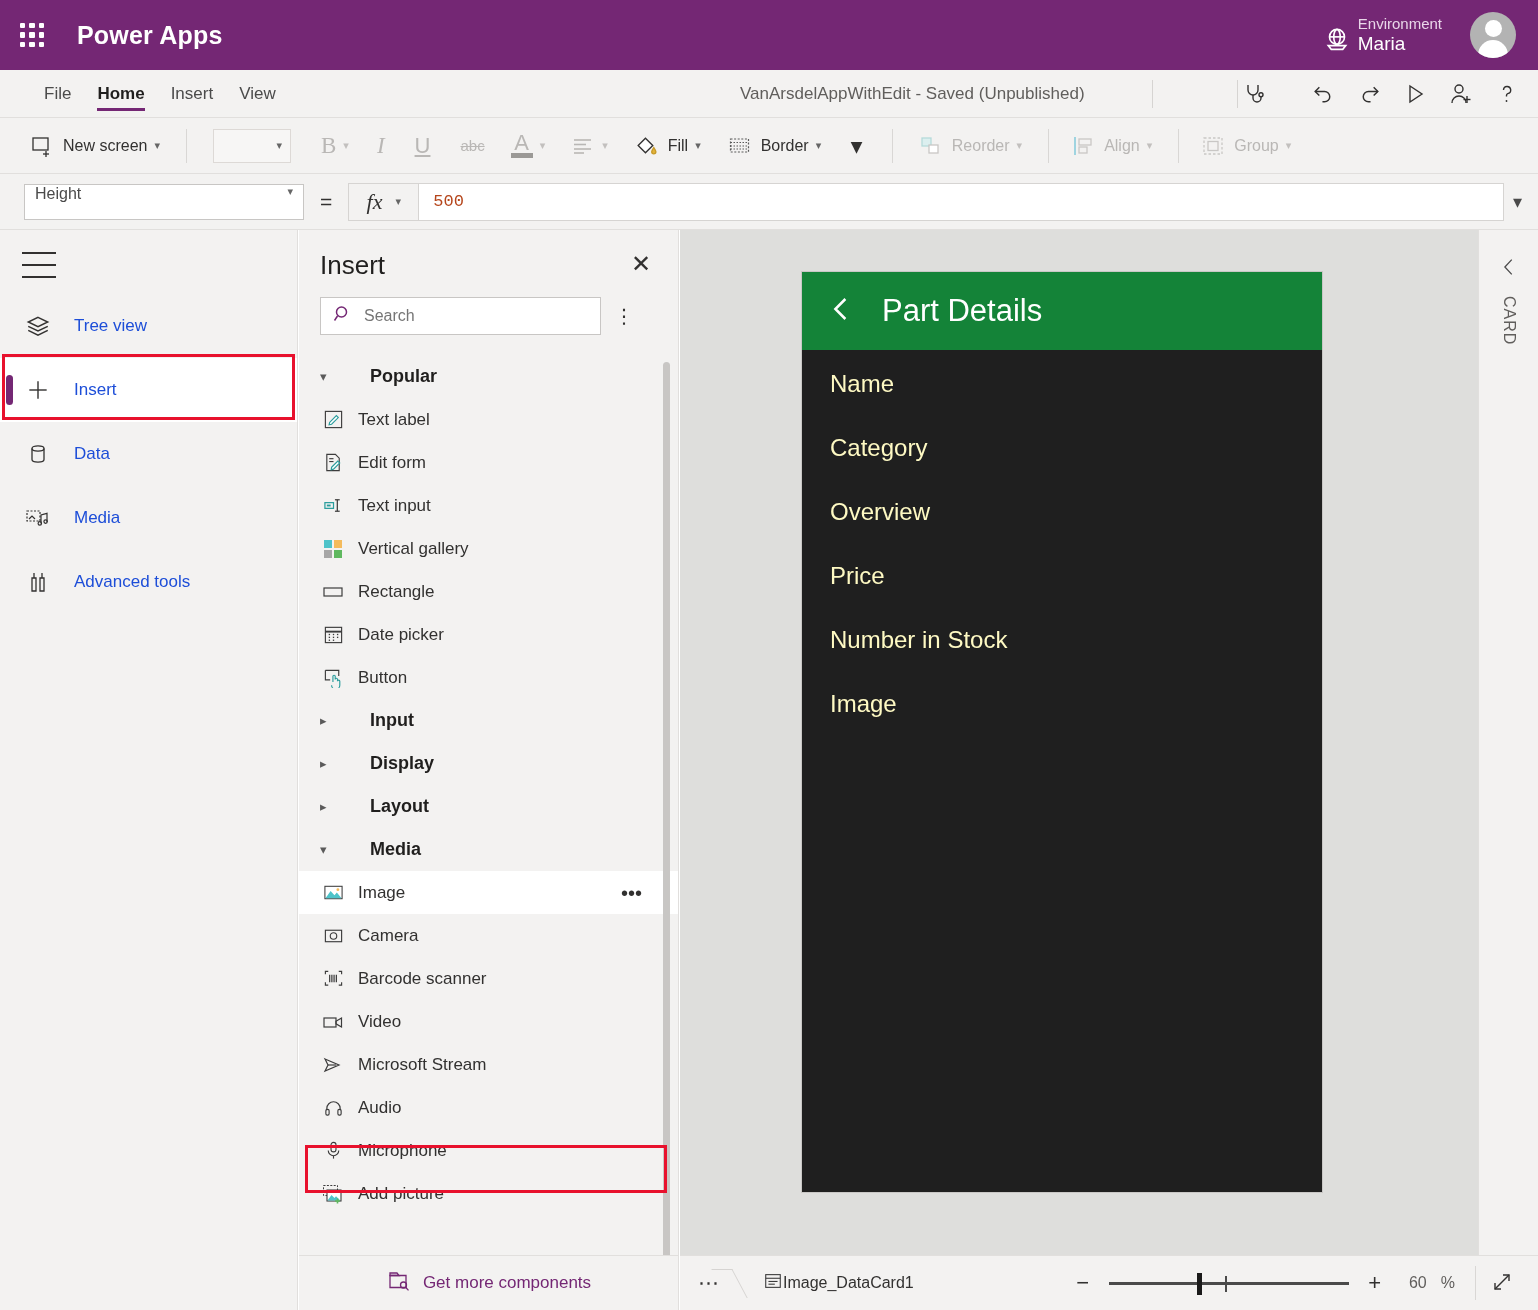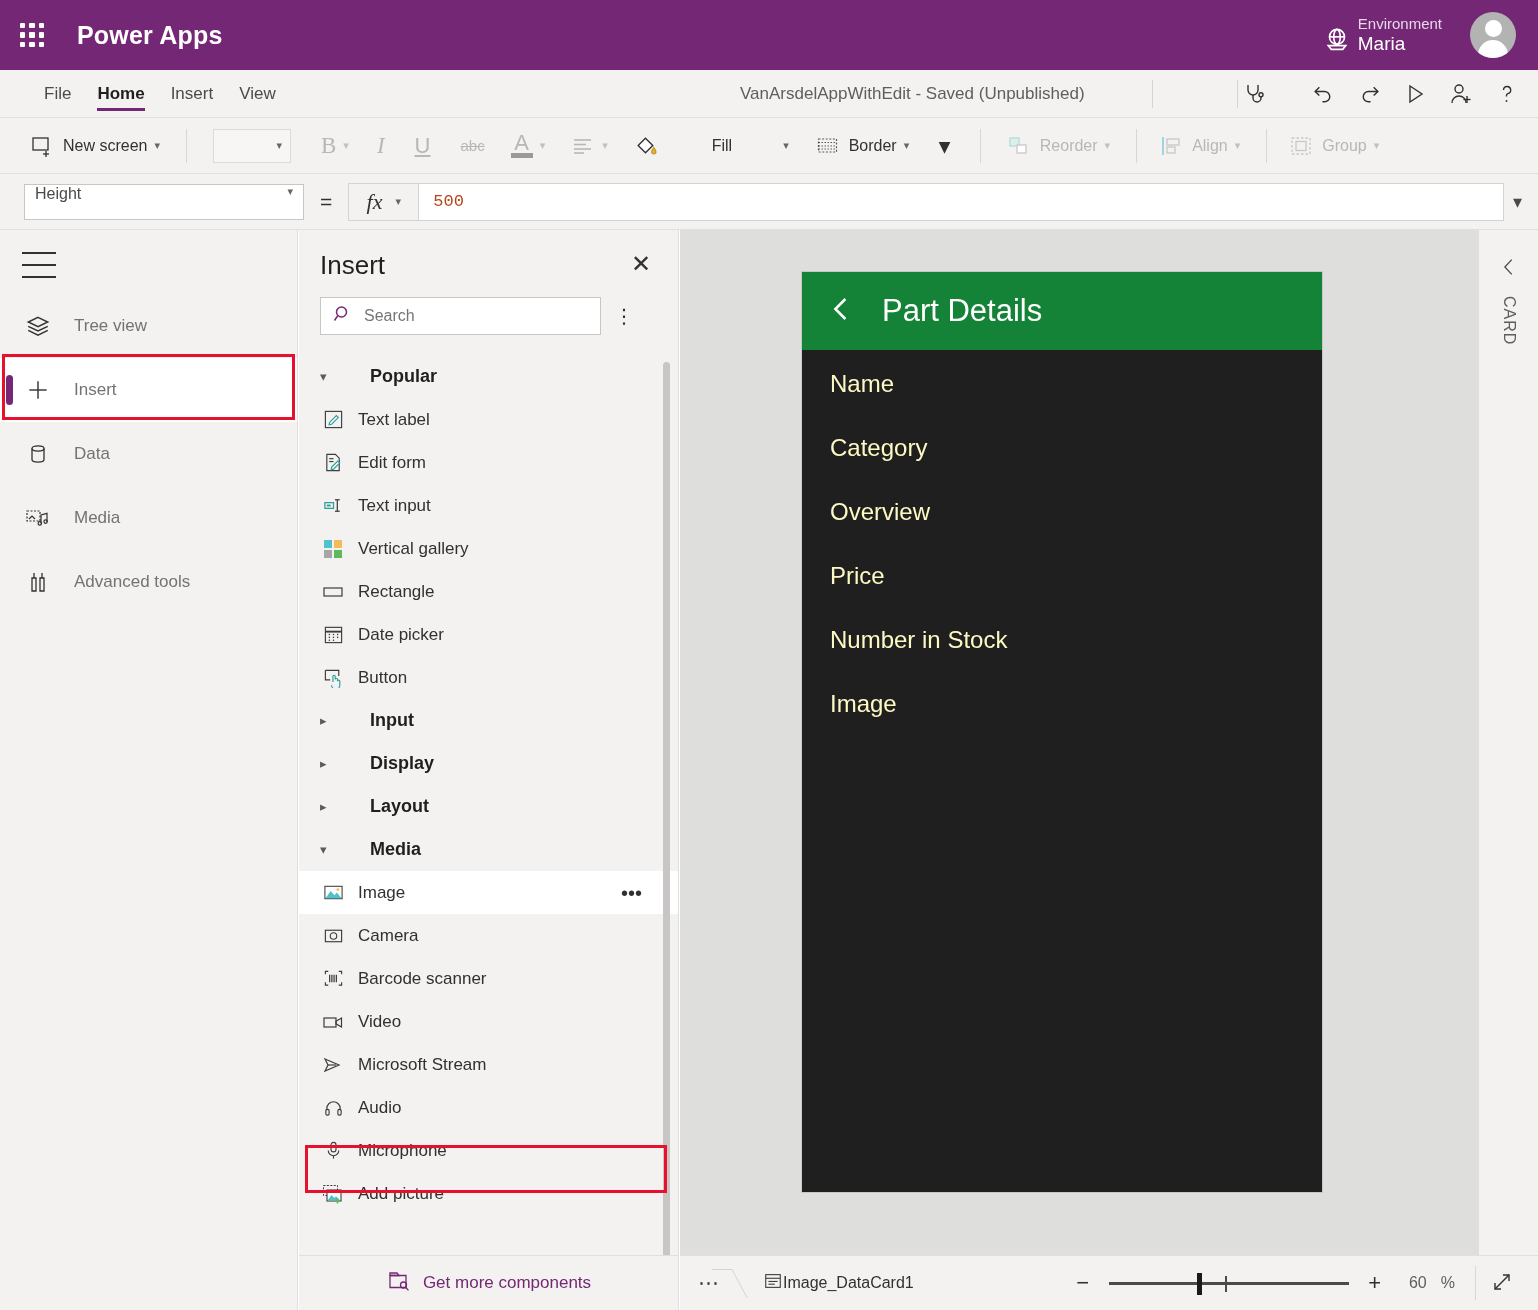--- a/index.html
+++ b/index.html
@@ -95,21 +95,21 @@
 
   
   .rail {
     position: absolute; left: 0; top: 230px; width: 298px; height: 1080px;
     background: #f3f2f1; border-right: 1px solid #e1dfdd;
   }
   .hamb { width: 34px; height: 26px; margin: 22px 0 0 22px; cursor: pointer;
           display: flex; flex-direction: column; justify-content: space-between; }
   .hamb i { height: 2px; background: #323130; display: block; }
   .railitem { height: 64px; display: flex; align-items: center; padding-left: 22px;
-              cursor: pointer; position: relative; font-size: 17px; color: #737373; }
+              cursor: pointer; position: relative; font-size: 17px; color: #1d4ed8; }
   .railitem .ico { width: 32px; display: flex; align-items: center; justify-content: center; }
   .railitem .lbl { margin-left: 20px; }
   .railitem.selected { background: #fff; }
   .railitem.selected::before { content:""; position:absolute; left: 6px; top: 17px;
               width: 7px; height: 30px; background: #742774; border-radius: 4px; }
   .redbox { position: absolute; border: 3px solid #e8112d; pointer-events: none; }
 
   
   .panel {
     position: absolute; left: 299px; top: 230px; width: 380px; height: 1080px;
@@ -317,21 +317,21 @@
     </div>
     <div class="rb dim" style="margin-left:26px;">
       <svg width="24" height="20" viewBox="0 0 24 20" stroke="#b9b7b5" stroke-width="1.6">
         <line x1="3" y1="4" x2="20" y2="4"></line>
           <line x1="3" y1="8.5" x2="15" y2="8.5"></line>
         <line x1="3" y1="13" x2="20" y2="13"></line>
           <line x1="3" y1="17" x2="13" y2="17"></line>
       </svg>
       <span class="chev">▾</span>
     </div>
-    <div class="rb" style="margin-left:26px;gap:44px;">
+    <div class="rb" style="margin-left:26px;">
       <svg width="25" height="25" viewBox="0 0 24 24" fill="none" stroke="#323130" stroke-width="1.3">
         <path d="M4 12 L11 5 L18 12 L11 19 Z" fill="#fff"></path>
         <path d="M19 14 c1.6 2.4 2 3.2 2 4 a2 2 0 0 1-4 0 c0-.8.4-1.6 2-4 Z" fill="#e3b33a" stroke="#c79a28"></path>
       </svg>
       <span class="cap">Fill</span>
       <span class="chev">▾</span>
     </div>
     <div class="rb" style="margin-left:26px;">
       <svg width="25" height="20" viewBox="0 0 24 20" stroke="#5a5a5a" stroke-width="1.2" fill="none">
         <rect x="3" y="3" width="18" height="13" stroke-dasharray="2 1.6"></rect>

